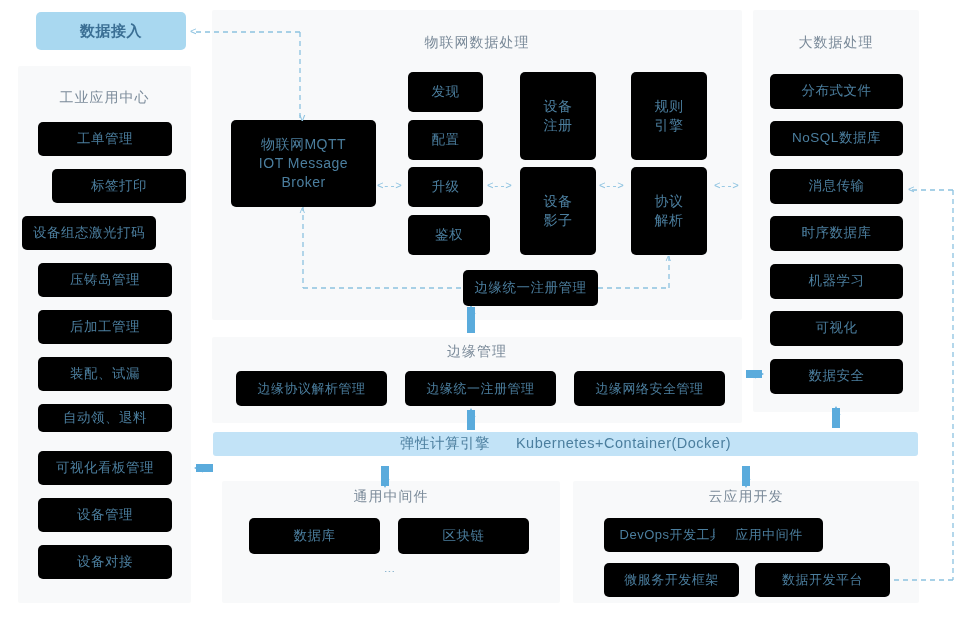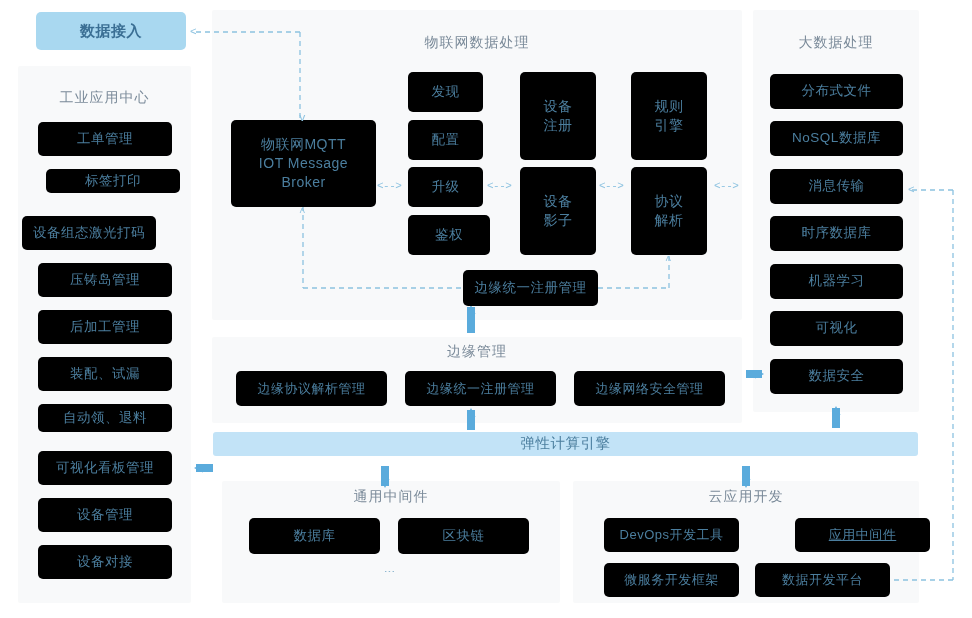--- a/index.html
+++ b/index.html
@@ -80,21 +80,21 @@
   <line x1="385" y1="466" x2="385" y2="486" stroke="#5aabdc" stroke-width="8" marker-end="url(#solidArrow)"></line>
 
   <line x1="746" y1="466" x2="746" y2="486" stroke="#5aabdc" stroke-width="8" marker-end="url(#solidArrow)"></line>
 </svg>
 
 <div class="box header" style="left:36px;top:12px;width:150px;height:38px;">数据接入</div>
 
 <div class="panel-title" style="left:18px;top:89px;width:173px;">工业应用中心</div>
 
 <div class="box" style="left:38px;top:122px;width:134px;height:34px;">工单管理</div>
-<div class="box" style="left:46px;top:169px;width:134px;height:24px;">标签打印</div>
+<div class="box" style="left:52px;top:169px;width:134px;height:34px;">标签打印</div>
 <div class="box" style="left:22px;top:216px;width:134px;height:34px;">设备组态激光打码</div>
 <div class="box" style="left:38px;top:263px;width:134px;height:34px;">压铸岛管理</div>
 <div class="box" style="left:38px;top:310px;width:134px;height:34px;">后加工管理</div>
 <div class="box" style="left:38px;top:357px;width:134px;height:34px;">装配、试漏</div>
 <div class="box" style="left:38px;top:404px;width:134px;height:28px;">自动领、退料</div>
 <div class="box" style="left:38px;top:451px;width:134px;height:34px;">可视化看板管理</div>
 <div class="box" style="left:38px;top:498px;width:134px;height:34px;">设备管理</div>
 <div class="box" style="left:38px;top:545px;width:134px;height:34px;">设备对接</div>
 
 <div class="panel-title" style="left:212px;top:34px;width:530px;">物联网数据处理</div>
@@ -151,24 +151,25 @@
 <div class="box" style="left:770px;top:359px;width:133px;height:35px;">数据安全</div>
 
 <div class="panel-title" style="left:212px;top:343px;width:530px;">边缘管理</div>
 
 <div class="box wide" style="left:236px;top:371px;width:151px;height:35px;">边缘协议解析管理</div>
 <div class="box wide" style="left:405px;top:371px;width:151px;height:35px;">边缘统一注册管理</div>
 <div class="box wide" style="left:574px;top:371px;width:151px;height:35px;">边缘网络安全管理</div>
 
 <div class="box kbar" style="left:213px;top:432px;width:705px;height:24px;">
   <span class="kbar-label">弹性计算引擎</span>
+  <span class="kbar-label">Kubernetes+Container(Docker)</span>
 </div>
 
 <div class="panel-title" style="left:222px;top:488px;width:338px;">通用中间件</div>
 <div class="box" style="left:249px;top:518px;width:131px;height:36px;">数据库</div>
 <div class="box" style="left:398px;top:518px;width:131px;height:36px;">区块链</div>
 <div class="dots" style="left:383px;top:566px;width:12px;">⋮</div>
 
 <div class="panel-title" style="left:573px;top:488px;width:346px;">云应用开发</div>
 <div class="box wide" style="left:604px;top:518px;width:135px;height:34px;">DevOps开发工具</div>
-<div class="box wide" style="left:795px;top:518px;width:135px;height:34px;text-decoration:underline;">应用中间件</div>
+<div class="box wide" style="left:715px;top:518px;width:108px;height:34px;">应用中间件</div>
 <div class="box wide" style="left:604px;top:563px;width:135px;height:34px;">微服务开发框架</div>
 <div class="box wide" style="left:755px;top:563px;width:135px;height:34px;">数据开发平台</div>
 
 </body></html>

